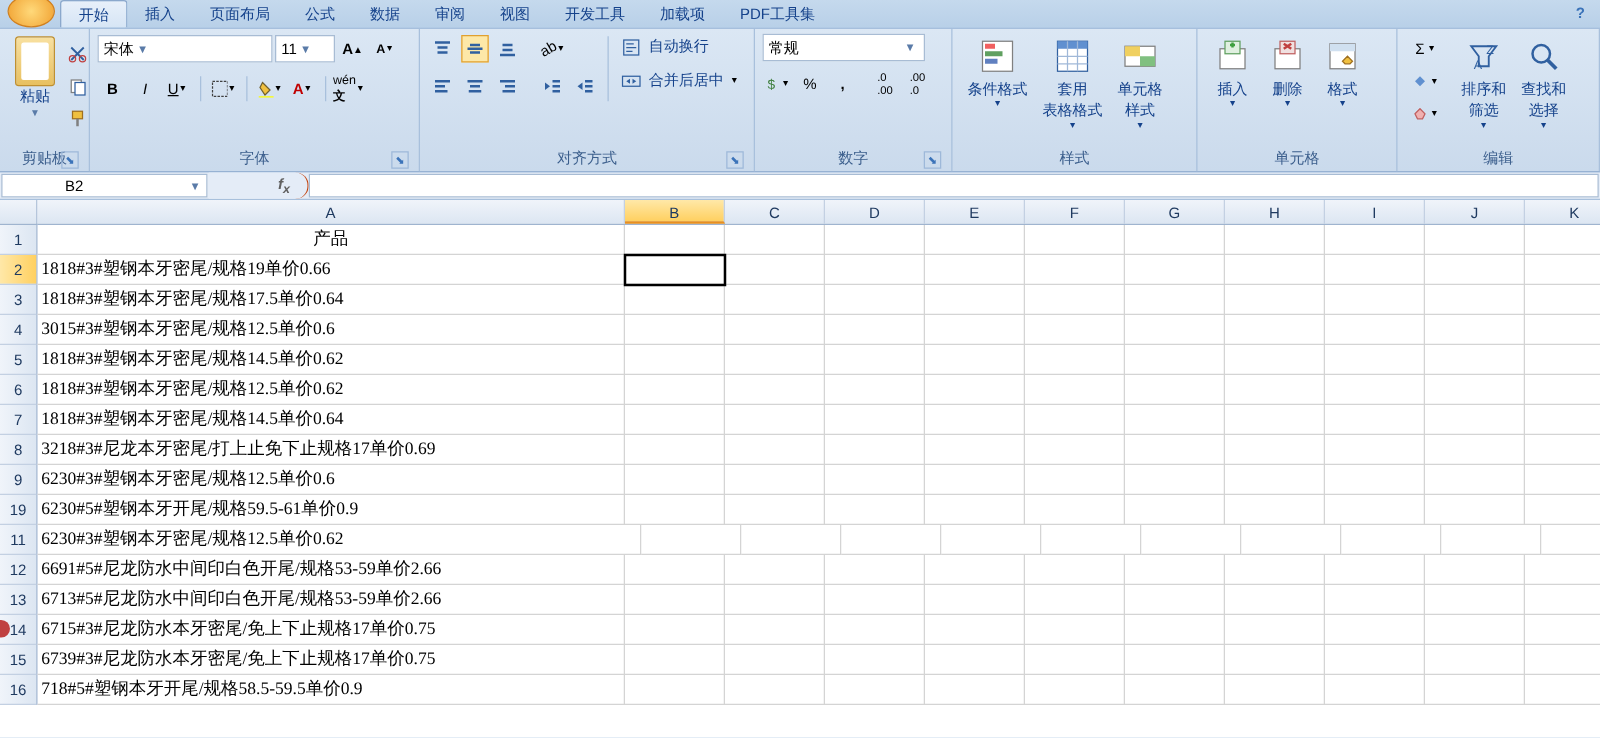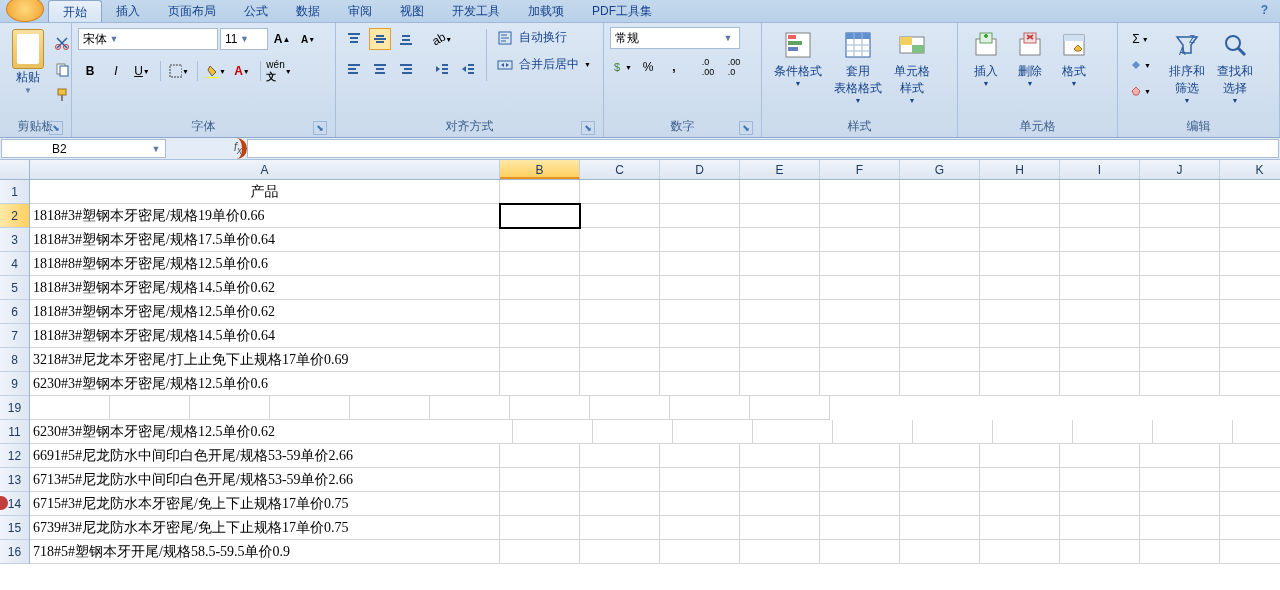--- a/index.html
+++ b/index.html
@@ -173,24 +173,26 @@
       padding-left: 50px;
       position: relative;
       margin: 1px;
     }
     .name-box .sel-arrow { position: absolute; right: 2px; }
     .fn-shape {
       width: 80px;
       position: relative;
       background: #e4ecf7;
       border-radius: 0 12px 12px 0;
-      border-right: 5px solid #c2410c;
+      border-right: 1px solid #c2410c;
       display: flex;
       align-items: center;
       justify-content: flex-end;
+      padding-right: 14px;
+      font-weight: bold;
     }
     .formula-input {
       flex: 1;
       background: #fff;
       border: 1px solid #a8bcd4;
       margin: 1px 1px 1px 0;
     }
     
     
     .grid-wrap {
@@ -713,21 +715,21 @@
         <div class="cell" style="width: 80px;"></div>
         <div class="cell" style="width: 80px;"></div>
         <div class="cell" style="width: 80px;"></div>
         <div class="cell" style="width: 80px;"></div>
         <div class="cell" style="width: 80px;"></div>
         <div class="cell" style="width: 80px;"></div>
         <div class="cell" style="width: 80px;"></div>
         <div class="cell" style="width: 80px;"></div>
       </div>
       <div class="cell-row">
-        <div class="cell" style="width: 470px;">1818#8#塑钢本牙密尾/规格12.5单价0.6</div>
+        <div class="cell" style="width: 470px;">3015#3#塑钢本牙密尾/规格12.5单价0.6</div>
         <div class="cell" style="width: 80px;"></div>
         <div class="cell" style="width: 80px;"></div>
         <div class="cell" style="width: 80px;"></div>
         <div class="cell" style="width: 80px;"></div>
         <div class="cell" style="width: 80px;"></div>
         <div class="cell" style="width: 80px;"></div>
         <div class="cell" style="width: 80px;"></div>
         <div class="cell" style="width: 80px;"></div>
         <div class="cell" style="width: 80px;"></div>
         <div class="cell" style="width: 80px;"></div>
@@ -791,20 +793,21 @@
         <div class="cell" style="width: 80px;"></div>
         <div class="cell" style="width: 80px;"></div>
         <div class="cell" style="width: 80px;"></div>
         <div class="cell" style="width: 80px;"></div>
         <div class="cell" style="width: 80px;"></div>
         <div class="cell" style="width: 80px;"></div>
         <div class="cell" style="width: 80px;"></div>
         <div class="cell" style="width: 80px;"></div>
       </div>
       <div class="cell-row">
+        <div class="cell" style="width: 470px;">6230#5#塑钢本牙开尾/规格59.5-61单价0.9</div>
         <div class="cell" style="width: 80px;"></div>
         <div class="cell" style="width: 80px;"></div>
         <div class="cell" style="width: 80px;"></div>
         <div class="cell" style="width: 80px;"></div>
         <div class="cell" style="width: 80px;"></div>
         <div class="cell" style="width: 80px;"></div>
         <div class="cell" style="width: 80px;"></div>
         <div class="cell" style="width: 80px;"></div>
         <div class="cell" style="width: 80px;"></div>
         <div class="cell" style="width: 80px;"></div>

